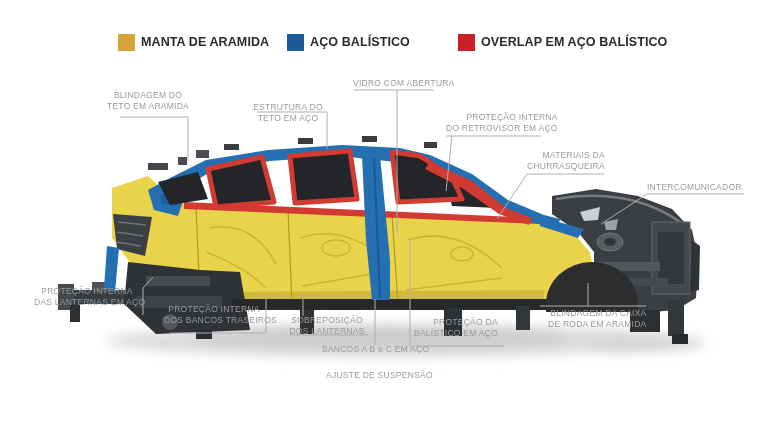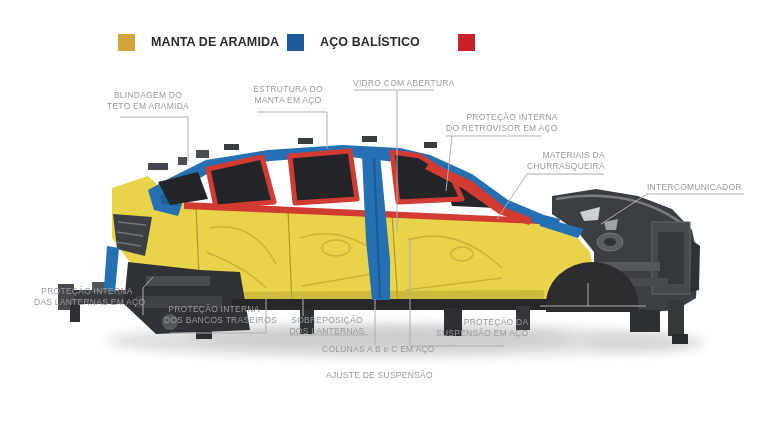--- a/index.html
+++ b/index.html
@@ -6,21 +6,21 @@
   body{
     width:768px;height:432px;position:relative;overflow:hidden;
     background:#ffffff;
     font-family:"Liberation Sans", sans-serif;
   }
   .stage{position:absolute;inset:0;width:768px;height:432px;}
   svg.diagram{position:absolute;left:0;top:0;}
   
   .legend-item{
     position:absolute;top:33px;height:18px;
-    display:flex;align-items:center;gap:16px;white-space:nowrap;
+    display:flex;align-items:center;gap:6px;white-space:nowrap;
   }
   .swatch{width:17px;height:17px;display:inline-block;flex:0 0 auto;}
   .legend-label{
     font-size:12.5px;font-weight:bold;color:#2a2a2a;letter-spacing:0.1px;
   }
   
   .callout{
     position:absolute;z-index:5;
     font-size:8.5px;line-height:11px;letter-spacing:0.25px;
     color:#9a9a9a;white-space:nowrap;
@@ -187,31 +187,32 @@
     <div class="legend-item" style="left:118px">
       <span class="swatch" style="background: rgb(210, 164, 58);"></span>
       <span class="legend-label">MANTA DE ARAMIDA</span>
     </div>
     <div class="legend-item" style="left:287px">
       <span class="swatch" style="background: rgb(27, 91, 151);"></span>
       <span class="legend-label">AÇO BALÍSTICO</span>
     </div>
     <div class="legend-item" style="left:458px">
       <span class="swatch" style="background: rgb(201, 33, 40);"></span>
+      <span class="legend-label">OVERLAP EM AÇO BALÍSTICO</span>
     </div>
   </div>
 
   <div class="callout al-c" style="left:106px;top:90px;width:84px">
     <span>BLINDAGEM DO</span>
     <span>TETO EM ARAMIDA</span>
   </div>
 
-  <div class="callout al-c" style="left:248px;top:84px;width:80px">
+  <div class="callout al-c" style="left:248px;top:102px;width:80px">
     <span>ESTRUTURA DO</span>
-    <span>MANTA EM AÇO</span>
+    <span>TETO EM AÇO</span>
   </div>
 
   <div class="callout al-l" style="left:353px;top:78px">
     <span>VIDRO COM ABERTURA</span>
   </div>
 
   <div class="callout al-l" style="left:446px;top:112px">
     <span>PROTEÇÃO INTERNA</span>
     <span>DO RETROVISOR EM AÇO</span>
   </div>
@@ -234,26 +235,30 @@
     <span>PROTEÇÃO INTERNA</span>
     <span>DOS BANCOS TRASEIROS</span>
   </div>
 
   <div class="callout al-c" style="left:288px;top:315px;width:78px">
     <span>SOBREPOSIÇÃO</span>
     <span>DOS LANTERNAS</span>
   </div>
 
   <div class="callout al-l" style="left:322px;top:344px">
-    <span>COLUNAS  A B e C EM AÇO</span>
+    <span>BANCOS  A B e C EM AÇO</span>
   </div>
 
   <div class="callout al-l" style="left:326px;top:370px">
     <span>AJUSTE DE SUSPENSÃO</span>
   </div>
 
-  <div class="callout al-l" style="left:436px;top:317px">
+  <div class="callout al-l" style="left:414px;top:317px">
     <span>PROTEÇÃO DA</span>
-    <span>SUSPENSÃO EM AÇO</span>
-  </div>
-
+    <span>BALÍSTICO EM AÇO</span>
+  </div>
+
+  <div class="callout al-l" style="left:548px;top:308px">
+    <span>BLINDAGEM  DA CAIXA</span>
+    <span>DE RODA EM ARAMIDA</span>
+  </div>
 
 </div>
 
 </body></html>

